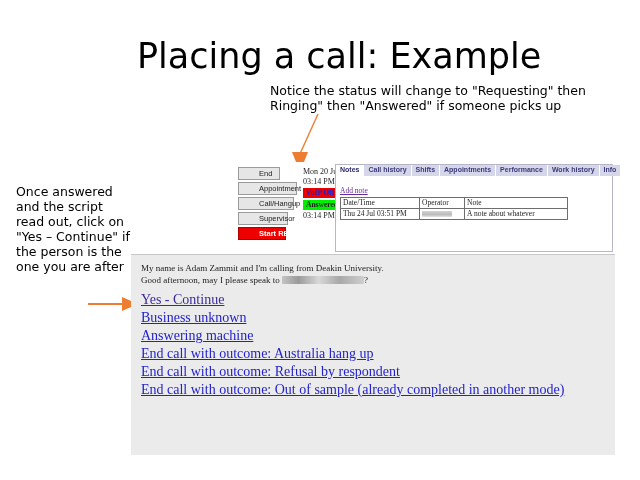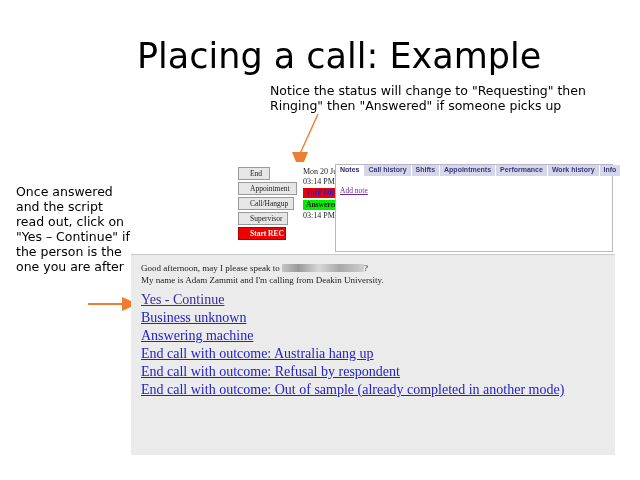--- a/index.html
+++ b/index.html
@@ -134,25 +134,25 @@
     width: 62px;
   }
   .app-btn {
     display: block;
     box-sizing: border-box;
     border: 1px solid #9a9a9a;
     background: #e6e6e6;
     color: #1c1c1c;
     font-size: 7.5px;
     text-align: left;
-    padding: 1px 11px;
+    padding: 1px 20px;
     margin-bottom: 2px;
     white-space: nowrap;
     cursor: pointer;
-    font-family: Liberation Serif, serif;
+    font-family: Liberation Sans, sans-serif;
   }
   #btn-end { width: 32px; }
   #btn-appointment { width: 59px; }
   #btn-callhangup { width: 56px; }
   #btn-supervisor { width: 50px; }
   #btn-startrec {
     width: 48px;
     background: #ee0000;
     border-color: #b00000;
     color: #ffffff;
@@ -334,28 +334,44 @@
         <div class="app-tab">Shifts</div>
         <div class="app-tab">Appointments</div>
         <div class="app-tab">Performance</div>
         <div class="app-tab">Work history</div>
         <div class="app-tab">Info</div>
         <div id="tab-filler"></div>
       </div>
 
       <div id="notes-body">
         <div id="add-note">Add note</div>
+        <table id="notes-table">
+          <thead>
+            <tr>
+              <th class="col-dt">Date/Time</th>
+              <th class="col-op">Operator</th>
+              <th class="col-note">Note</th>
+            </tr>
+          </thead>
+          <tbody>
+            <tr>
+              <td>Thu 24 Jul 03:51 PM</td>
+              <td><span class="redact-bar"></span></td>
+              <td>A note about whatever</td>
+            </tr>
+          </tbody>
+        </table>
       </div>
     </div>
   </div>
 
   <div id="script-panel">
     <div id="script-text">
+      <div>My name is Adam Zammit and I'm calling from Deakin University.</div>
       <div><span>Good afternoon, may I please speak to </span><span class="redact-name"></span><span>?</span></div>
-      <div>My name is Adam Zammit and I'm calling from Deakin University.</div>
     </div>
 
     <div id="script-links">
       <a class="script-link first" href="#">Yes - Continue</a>
       <a class="script-link" href="#">Business unknown</a>
       <a class="script-link" href="#">Answering machine</a>
       <a class="script-link" href="#">End call with outcome: Australia hang up</a>
       <a class="script-link" href="#">End call with outcome: Refusal by respondent</a>
       <a class="script-link" href="#">End call with outcome: Out of sample (already completed in another mode)</a>
     </div>

